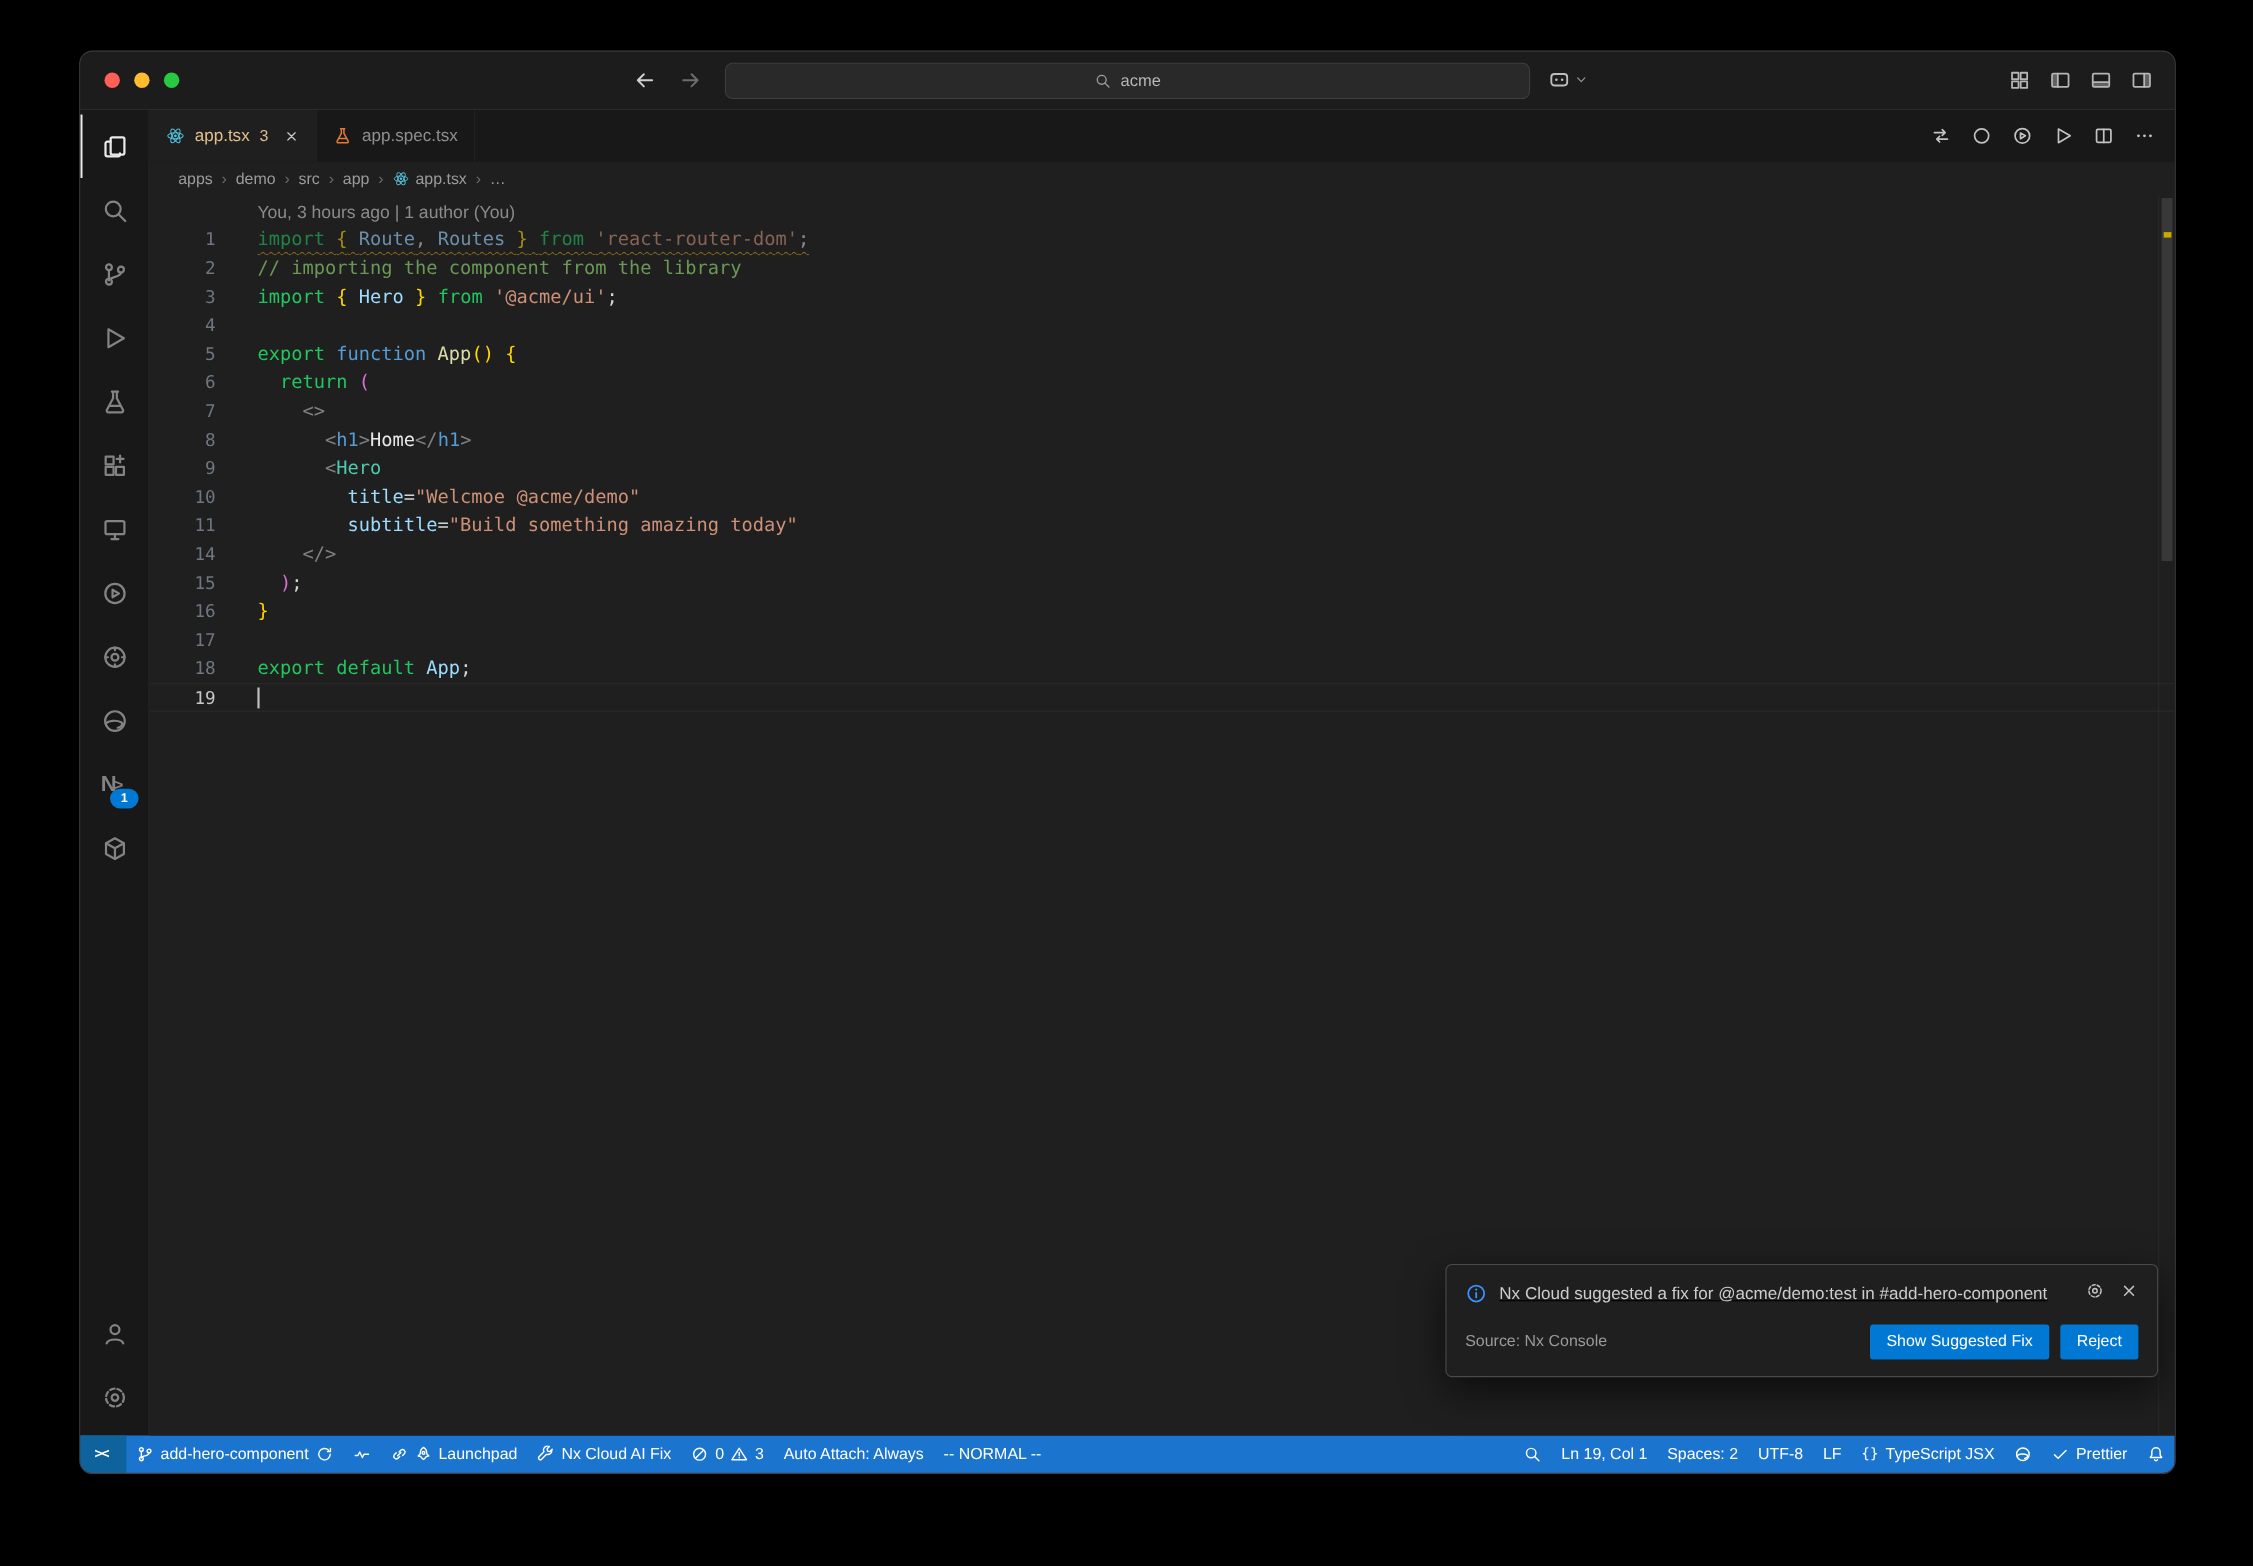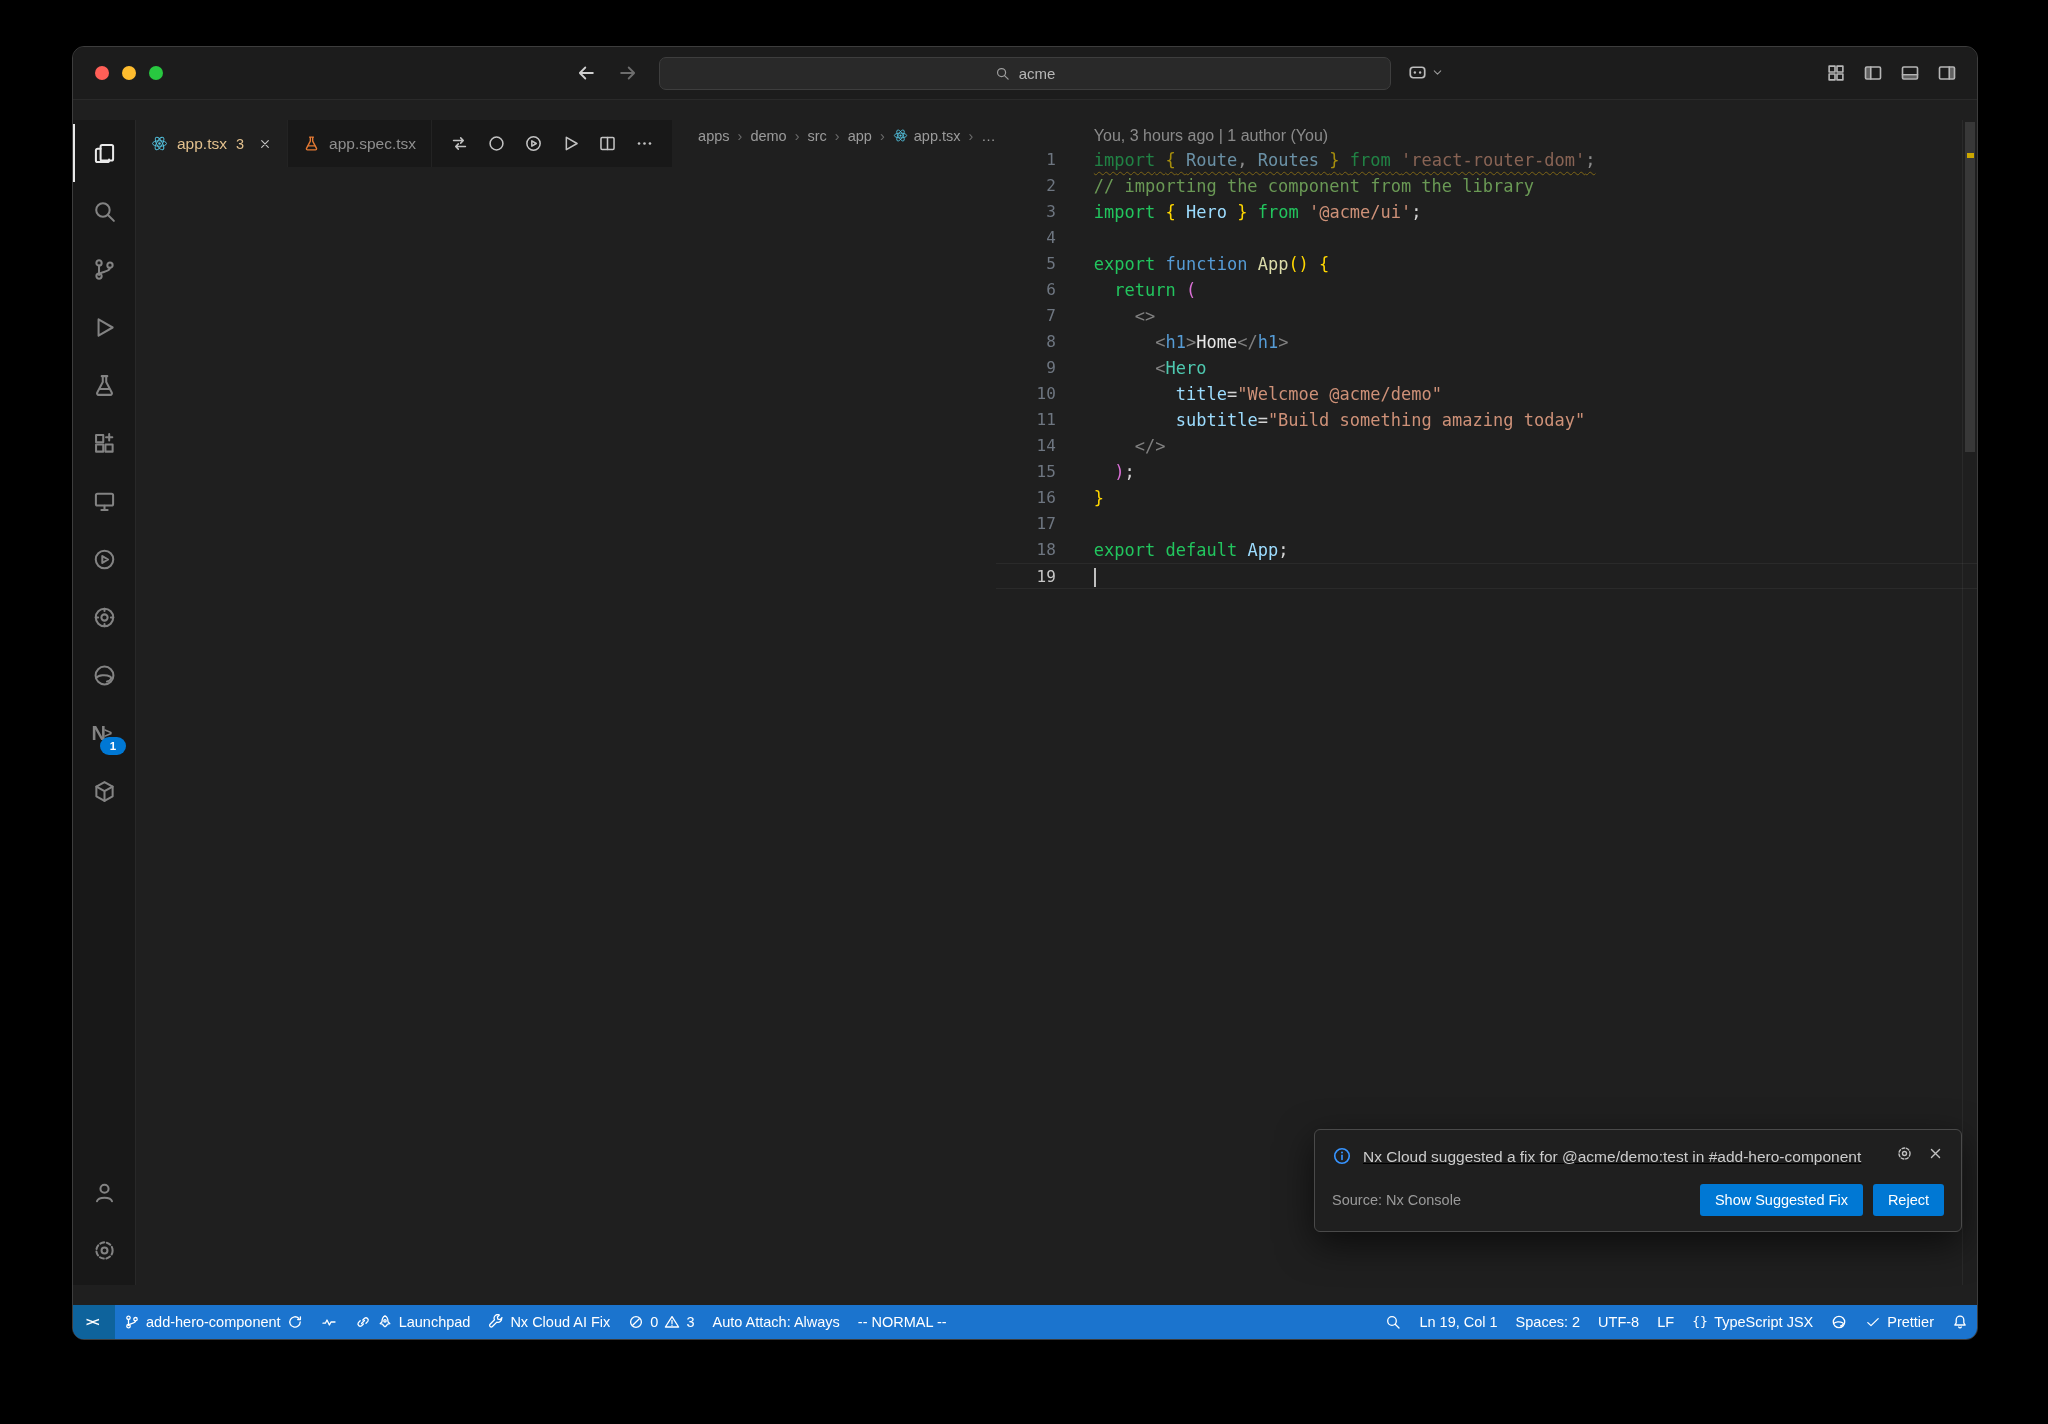--- a/index.html
+++ b/index.html
@@ -1,17 +1,17 @@
 <!DOCTYPE html>
 <html><head>
 <meta charset="utf-8">
 <style>
   html,body{margin:0;padding:0;}
   body{width:2048px;height:1424px;background:#000;font-family:"Liberation Sans",sans-serif;overflow:hidden;position:relative;}
-  .window{position:absolute;left:72px;top:46px;width:1904px;height:1292px;background:#1f1f1f;border:1px solid #3d3d3d;border-radius:12px;box-shadow:0 30px 90px rgba(0,0,0,.85);display:flex;flex-direction:column;overflow:hidden;gap:20px;}
+  .window{position:absolute;left:72px;top:46px;width:1904px;height:1292px;background:#1f1f1f;border:1px solid #3d3d3d;border-radius:12px;box-shadow:0 30px 90px rgba(0,0,0,.85);display:flex;flex-direction:column;overflow:hidden;}
 
   
   .titlebar{height:52px;background:#1c1c1c;border-bottom:1px solid #2a2a2a;position:relative;flex:0 0 auto;}
   .traffic{position:absolute;left:22px;top:19px;display:flex;gap:13px;}
   .tdot{width:14px;height:14px;border-radius:50%;}
   .tdot.red{background:#ff5f57}.tdot.yellow{background:#febc2e}.tdot.green{background:#28c840}
   .navarrows{position:absolute;left:calc(50% - 450px);top:15px;display:flex;gap:20px;}
   .navarrows .icon{width:22px;height:22px;color:#cfcfcf;}
   .navarrows .fwd{color:#6d6d6d;}
   .cmdcenter{position:absolute;left:50%;top:10px;transform:translateX(-50%);width:730px;height:31px;background:#292929;border:1px solid #3e3e3e;border-radius:7px;display:flex;align-items:center;justify-content:center;gap:9px;color:#b6b6b6;font-size:15px;cursor:pointer;}
@@ -26,21 +26,21 @@
   .main{flex:1;display:flex;min-height:0;}
   .activitybar{width:62px;background:#181818;border-right:1px solid #282828;display:flex;flex-direction:column;align-items:center;padding-top:4px;flex:0 0 auto;}
   .ab-item{width:62px;height:58px;display:flex;align-items:center;justify-content:center;color:#838383;position:relative;cursor:pointer;}
   .ab-item.active{color:#e9e9e9;box-shadow:inset 2px 0 0 #e9e9e9;}
   .ab-item .icon{width:25px;height:25px;}
   .ab-badge{position:absolute;right:9px;bottom:7px;min-width:18px;height:18px;border-radius:10px;background:#0078d4;color:#fff;font-size:11.5px;font-weight:700;display:flex;align-items:center;justify-content:center;padding:0 4px;}
   .ab-spacer{margin-top:auto;}
   .nx-mark{font-weight:700;font-size:20px;letter-spacing:-1px;display:flex;align-items:center;}
   .nx-mark i{font-style:normal;font-size:14px;margin-left:-1px;}
 
-  .editor-col{flex:1;display:flex;flex-direction:row;min-width:0;background:#1f1f1f;position:relative;}
+  .editor-col{flex:1;display:flex;flex-direction:column;min-width:0;background:#1f1f1f;position:relative;}
 
   
   .tabbar{height:47px;background:#181818;display:flex;align-items:stretch;flex:0 0 auto;}
   .tab{display:flex;align-items:center;gap:9px;padding:0 15px;font-size:15.5px;color:#8f8f8f;border-right:1px solid #232323;cursor:pointer;}
   .tab .icon{width:17px;height:17px;}
   .tab.active{background:#1f1f1f;color:#e2c08d;}
   .tab .tab-badge{font-size:14.5px;}
   .tab .close{width:14px;height:14px;color:#c6c6c6;margin-left:5px;}
   .tabbar-right{margin-left:auto;display:flex;align-items:center;gap:18px;padding:0 18px;color:#c2c2c2;}
   .tabbar-right .icon{width:19px;height:19px;cursor:pointer;}

